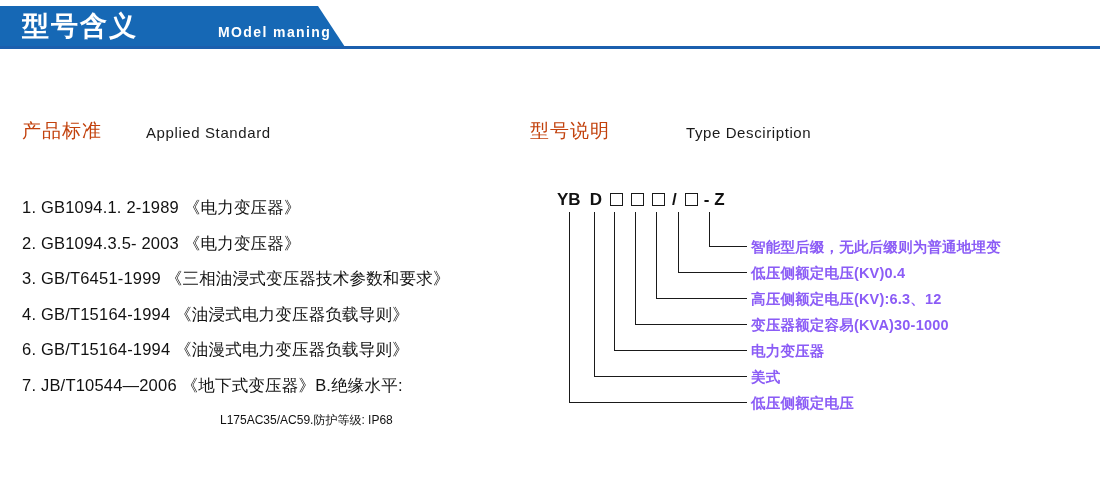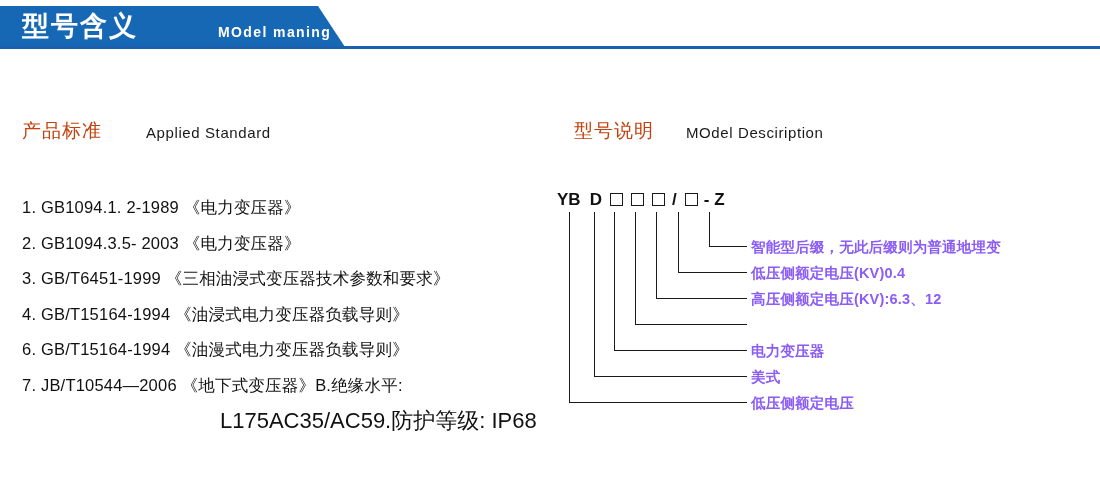--- a/index.html
+++ b/index.html
@@ -64,38 +64,38 @@
   }
   .sec-sub {
     position: absolute;
     font-size: 15px;
     color: #1a1a1a;
     letter-spacing: 0.6px;
     text-align: center;
   }
   #std-title { left: 22px; top: 118px; }
   #std-sub   { left: 146px; top: 124px; }
-  #type-title{ left: 574px; top: 118px; }
+  #type-title{ left: 530px; top: 118px; }
   #type-sub  { left: 686px; top: 124px; }
 
   
   .std-list {
     position: absolute;
     left: 22px; top: 190px;
     width: 520px;
   }
   .std-item {
     font-size: 16.5px;
     color: #111111;
     line-height: 35.5px;
     white-space: nowrap;
     letter-spacing: 0.2px;
   }
   .std-cont {
-    font-size: 22px;
+    font-size: 12px;
     color: #111111;
     line-height: 35.5px;
     padding-left: 198px;
     white-space: nowrap;
   }
 
   
   .code-area {
     position: absolute;
     left: 545px; top: 190px;
@@ -155,21 +155,21 @@
     <div class="banner-blue"></div>
     <div class="banner-bar"></div>
     <div class="banner-title">型号含义</div>
     <div class="banner-sub">MOdel maning</div>
   </div>
 
   <div class="sec-title" id="std-title">产品标准</div>
   <div class="sec-sub" id="std-sub">Applied Standard</div>
 
   <div class="sec-title" id="type-title">型号说明</div>
-  <div class="sec-sub" id="type-sub">MOdel Desciription</div>
+  <div class="sec-sub" id="type-sub">Type Desciription</div>
 
   <div class="std-list">
     <div class="std-item">1. GB1094.1. 2-1989 《电力变压器》</div>
     <div class="std-item">2. GB1094.3.5- 2003 《电力变压器》</div>
     <div class="std-item">3. GB/T6451-1999   《三相油浸式变压器技术参数和要求》</div>
     <div class="std-item">4. GB/T15164-1994  《油浸式电力变压器负载导则》</div>
     <div class="std-item">6. GB/T15164-1994 《油漫式电力变压器负载导则》</div>
     <div class="std-item">7. JB/T10544—2006 《地下式变压器》B.绝缘水平:</div>
     <div class="std-cont">L175AC35/AC59.防护等级: IP68</div>
   </div>
@@ -187,20 +187,21 @@
     <div class="vline" style="left:133px; top:22px; height:60px;"></div>
     <div class="hline" style="left:133px; top:82px; width:69px;"></div>
     <div class="desc" style="left:206px; top:74px;">低压侧额定电压(KV)0.4</div>
 
     <div class="vline" style="left:111px; top:22px; height:86px;"></div>
     <div class="hline" style="left:111px; top:108px; width:91px;"></div>
     <div class="desc" style="left:206px; top:100px;">高压侧额定电压(KV):6.3、12</div>
 
     <div class="vline" style="left:90px; top:22px; height:112px;"></div>
     <div class="hline" style="left:90px; top:134px; width:112px;"></div>
+    <div class="desc" style="left:206px; top:126px;">变压器额定容易(KVA)30-1000</div>
 
     <div class="vline" style="left:69px; top:22px; height:138px;"></div>
     <div class="hline" style="left:69px; top:160px; width:133px;"></div>
     <div class="desc" style="left:206px; top:152px;">电力变压器</div>
 
     <div class="vline" style="left:49px; top:22px; height:164px;"></div>
     <div class="hline" style="left:49px; top:186px; width:153px;"></div>
     <div class="desc" style="left:206px; top:178px;">美式</div>
 
     <div class="vline" style="left:24px; top:22px; height:190px;"></div>

